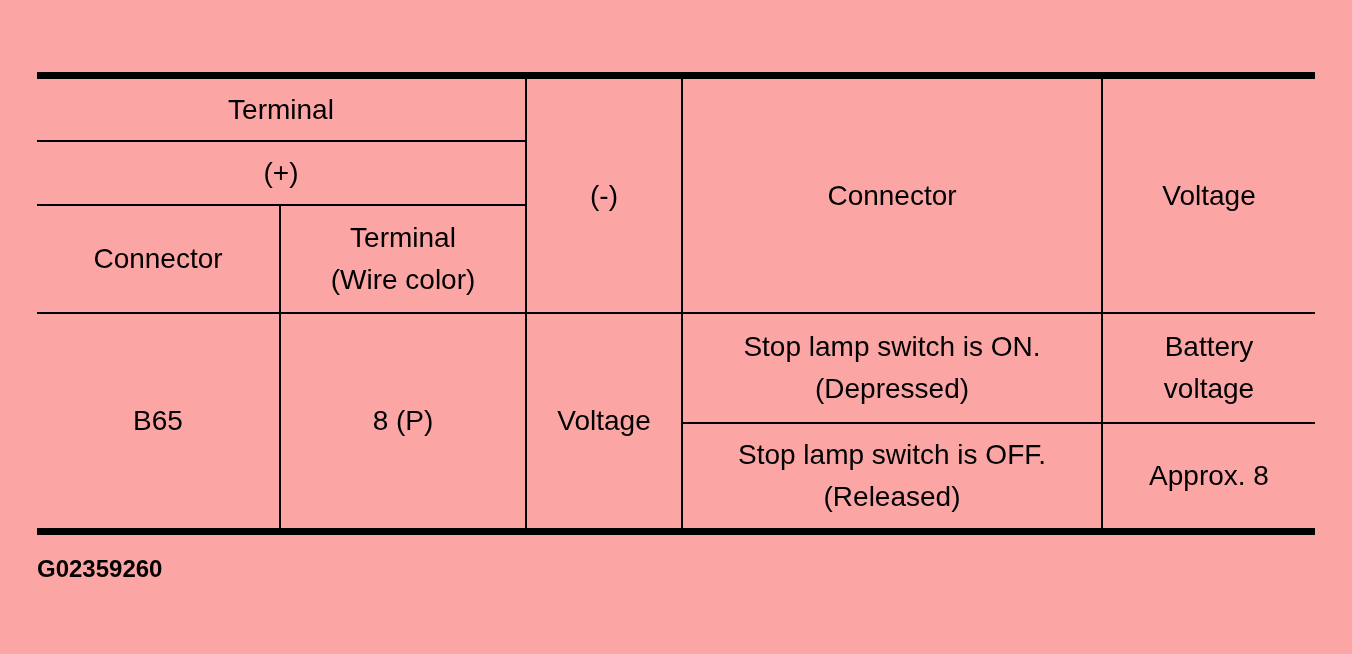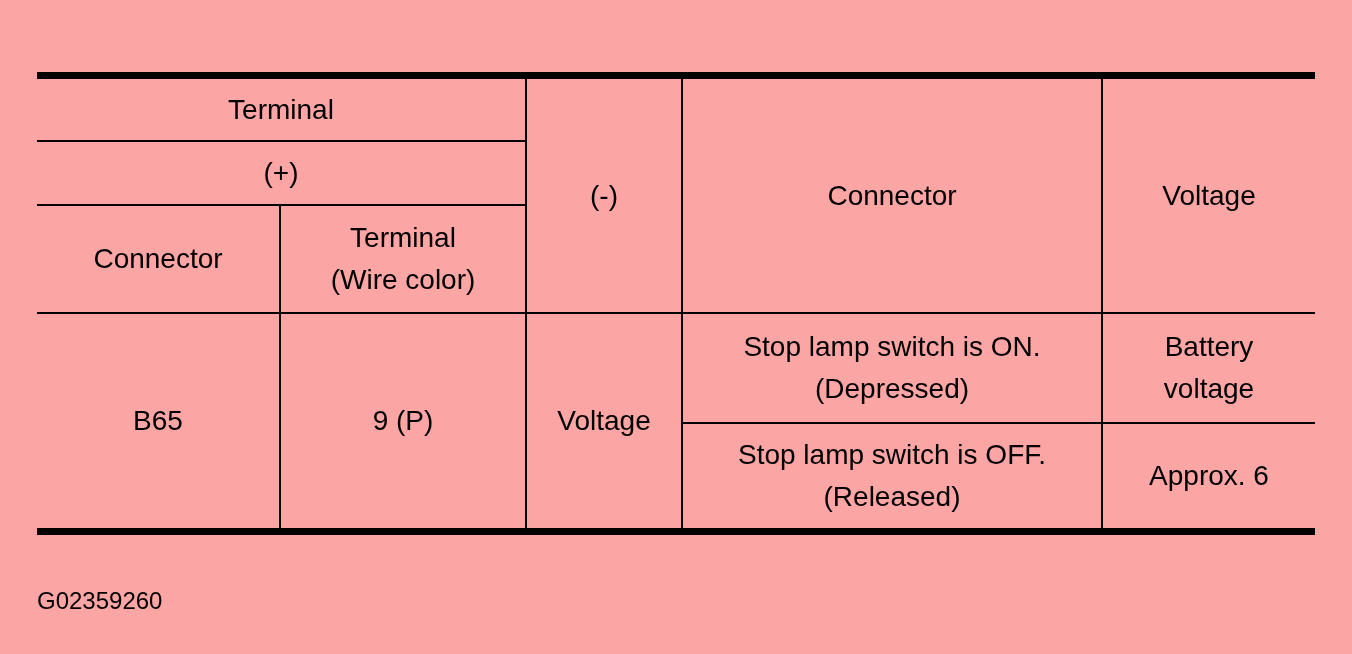--- a/index.html
+++ b/index.html
@@ -43,23 +43,23 @@
     font-weight: normal;
   }
   tr.row-terminal   { height: 62px; }
   tr.row-plus       { height: 64px; }
   tr.row-subheader  { height: 108px; }
   tr.row-cond-on    { height: 110px; }
   tr.row-cond-off   { height: 105px; }
   .figure-id {
     position: absolute;
     left: 37px;
-    top: 587px;
+    top: 555px;
     font-size: 24px;
-    font-weight: normal;
+    font-weight: bold;
     letter-spacing: 0px;
     color: #000000;
   }
 </style>
 </head>
 <body>
 
 <div class="page">
 
   <div class="table-wrap">
@@ -81,31 +81,31 @@
         <tr class="row-plus">
           <td colspan="2">(+)</td>
         </tr>
         <tr class="row-subheader">
           <td>Connector</td>
           <td>Terminal
 (Wire color)</td>
         </tr>
         <tr class="row-cond-on">
           <td rowspan="2">B65</td>
-          <td rowspan="2">9 (P)</td>
+          <td rowspan="2">8 (P)</td>
           <td rowspan="2">Voltage</td>
           <td>Stop lamp switch is ON.
 (Depressed)</td>
           <td>Battery
 voltage</td>
         </tr>
         <tr class="row-cond-off">
           <td>Stop lamp switch is OFF.
 (Released)</td>
-          <td>Approx. 6</td>
+          <td>Approx. 8</td>
         </tr>
       </tbody>
     </table>
   </div>
 
   <div class="figure-id">G02359260</div>
 
 </div>
 
 </body></html>

